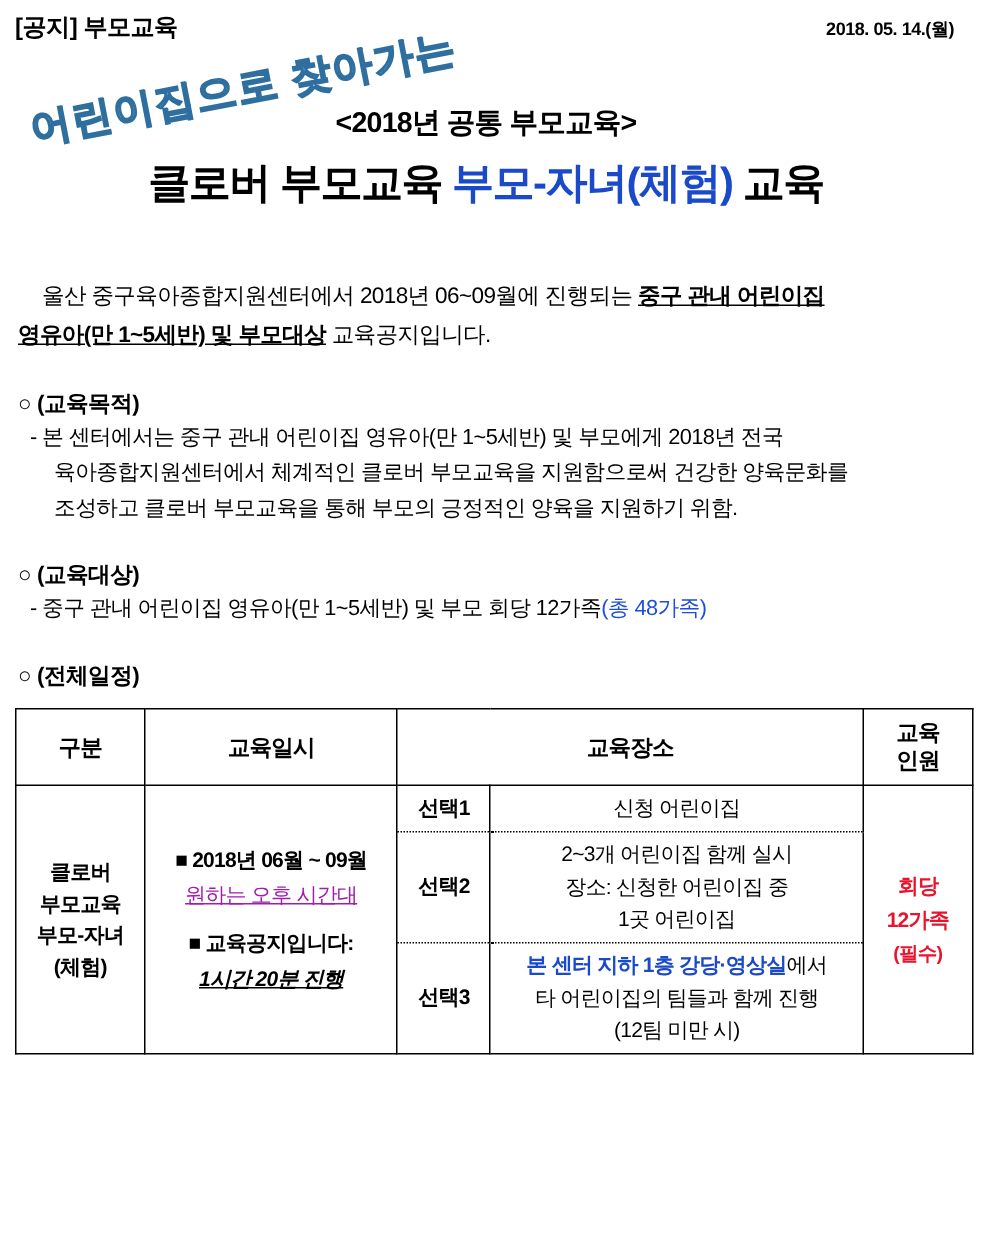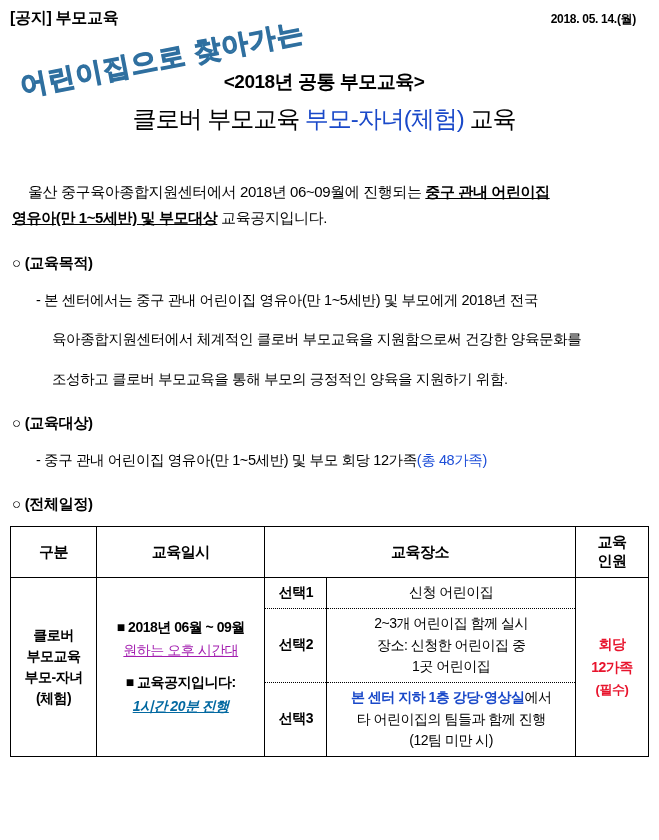--- a/index.html
+++ b/index.html
@@ -54,22 +54,22 @@
     letter-spacing: 1px;
     white-space: nowrap;
   }
   .subtitle {
     font-size: 19px;
     font-weight: bold;
     letter-spacing: -0.5px;
     margin-bottom: 8px;
   }
   .maintitle {
-    font-size: 24px;
-    font-weight: normal;
+    font-size: 28px;
+    font-weight: bold;
     letter-spacing: -1px;
   }
   .maintitle .hl { color: #1a49c9; }
 
   
   .intro {
     margin: 44px 12px 0 12px;
     font-size: 15px;
     line-height: 1.75;
     text-align: justify;
@@ -86,21 +86,21 @@
     letter-spacing: -0.3px;
     margin-bottom: 2px;
   }
   .sec-body {
     font-size: 14.5px;
     line-height: 1.65;
     letter-spacing: -0.4px;
     text-align: justify;
   }
   .sec-body .dash { padding-left: 8px; }
-  .sec-body p { margin: 16px; }
+  .sec-body p { margin: 0; }
   .hang { padding-left: 24px; }
   .red { color: #1d4ed8; }
 
   
   .tbl-wrap { margin: 12px 10px 0 10px; }
   table.schedule {
     border-collapse: collapse;
     width: 639px;
     table-layout: fixed;
     font-size: 14px;
@@ -126,21 +126,21 @@
     font-weight: bold;
     line-height: 1.5;
   }
   .cell-date {
     text-align: left;
     padding-left: 10px;
     line-height: 1.7;
   }
   .cell-date .b { font-weight: bold; }
   .cell-date .redline { color: #a21caf; text-decoration: underline; }
-  .cell-date .uri { color: #0369a1; font-weight: bold; font-style: italic; text-decoration: underline; }
+  .cell-date .uri { color: #000000; font-weight: bold; font-style: italic; text-decoration: underline; }
   .sel-label { font-weight: bold; }
   .place-line { line-height: 1.55; }
   .num-cell {
     color: #e8142d;
     font-weight: bold;
     line-height: 1.6;
   }
   .blue-bold { color: #1a49c9; font-weight: bold; }
   .small { font-size: 13px; }
 </style>

